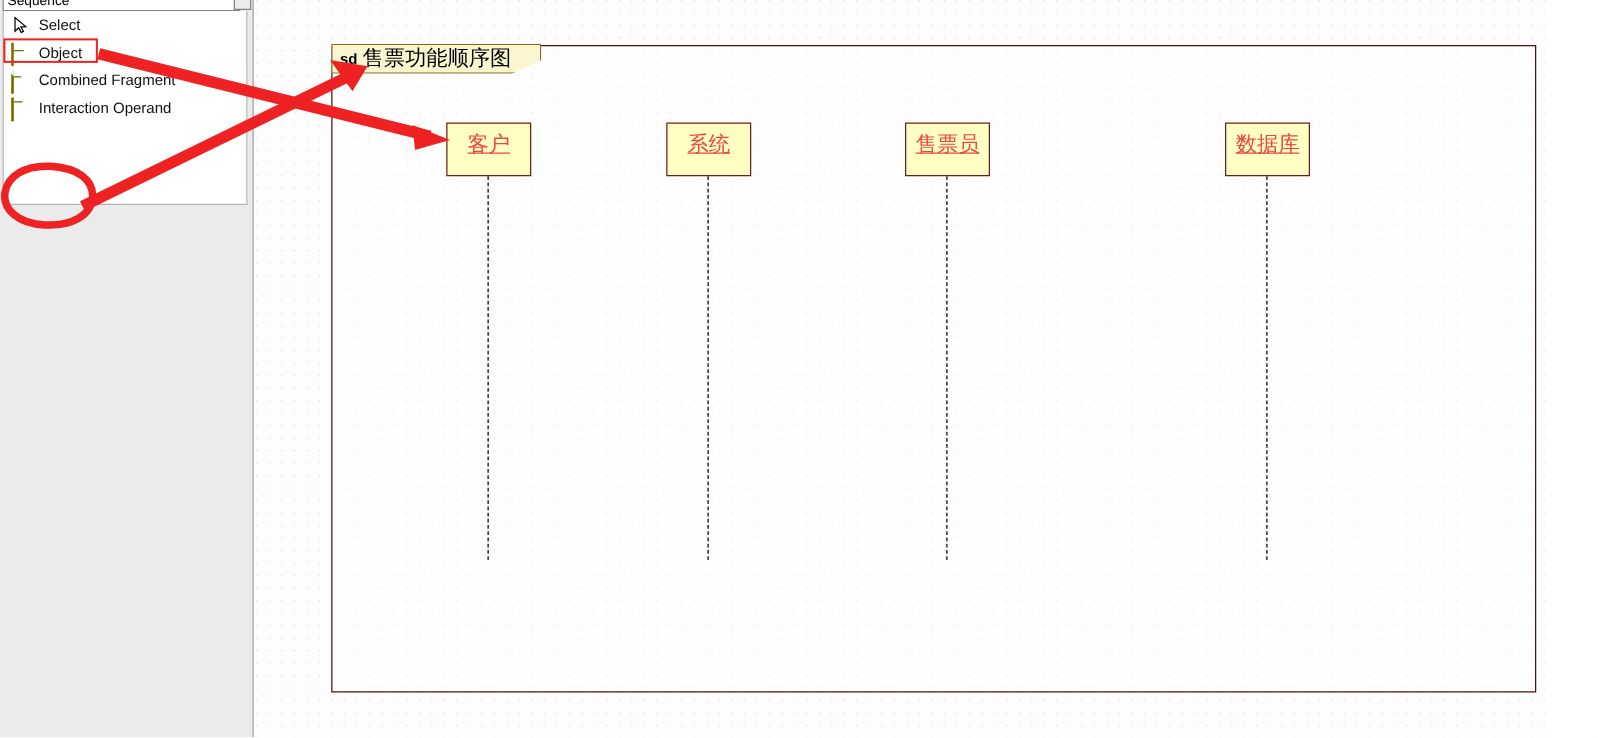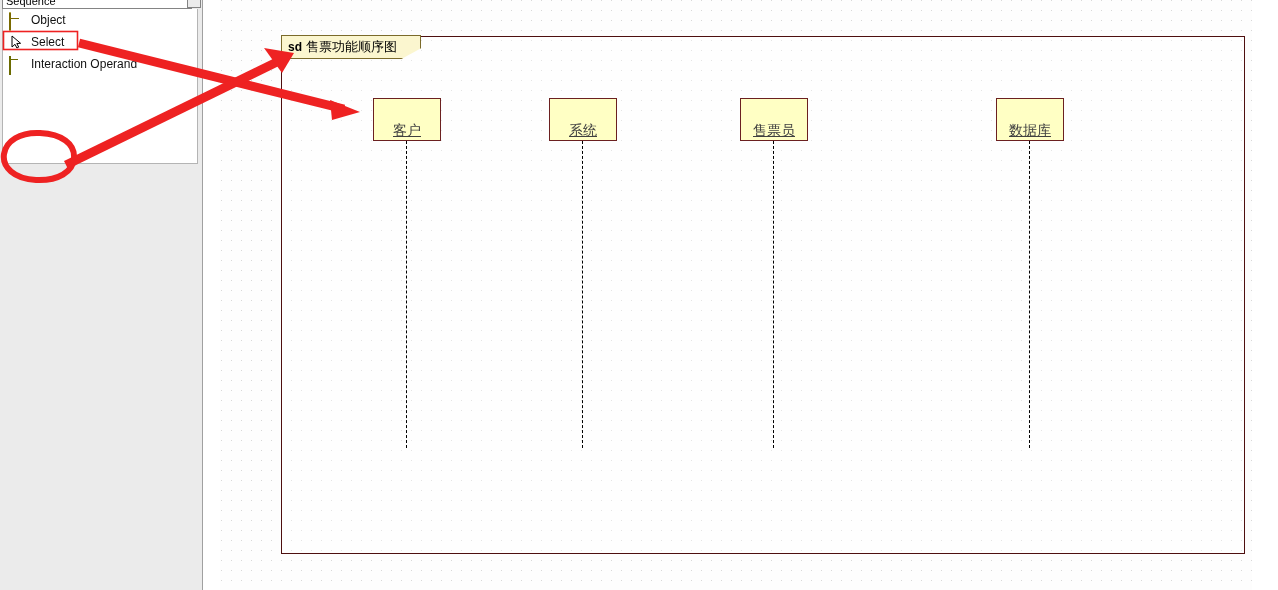--- a/index.html
+++ b/index.html
@@ -78,21 +78,21 @@
     width:13px;height:9px;margin-top:3px;
     background:#ffe94d;border:1px solid #6b6b00;box-sizing:border-box;
   }
   .ico-operand:after{
     content:"";position:absolute;left:2px;top:2px;width:7px;height:1px;
     background:#6b6b00;
   }
 
   
   #canvas{
-    position:absolute;left:220px;top:0;width:1032px;height:590px;
+    position:absolute;left:204px;top:0;width:1032px;height:590px;
     background-color:#fdfdfd;
     background-image:
       radial-gradient(circle at 0.5px 0.5px, #d8d8d8 0.6px, rgba(0,0,0,0) 0.7px);
     background-size:10px 10px;
     background-position:1px 0px;
     overflow:hidden;
   }
 
   
   #frame{
@@ -108,34 +108,34 @@
     box-sizing:border-box;
     padding:0 7px 0 6px;
     display:flex;align-items:center;
     -webkit-clip-path:polygon(0 0,100% 0,100% 55%,86% 100%,0 100%);
     clip-path:polygon(0 0,100% 0,100% 55%,86% 100%,0 100%);
   }
   #frame-header .kw{
     font-size:12px;font-weight:bold;color:#000;line-height:22px;
   }
   #frame-header .nm{
-    font-size:13px;color:#000;line-height:22px;margin-left:4px;
+    font-size:17px;color:#000;line-height:22px;margin-left:4px;
     padding-right:16px;
   }
 
   
   .lifeline{position:absolute;top:98px;}
   .ll-box{
     width:68px;height:43px;
     background:#ffffc4;border:1px solid #6b2020;
     box-sizing:border-box;
     display:flex;align-items:flex-start;justify-content:center;
   }
   .ll-box .nm{
-    font-size:14px;color:#404040;line-height:14px;margin-top:24px;
+    font-size:17px;color:#ef4444;line-height:14px;margin-top:10px;
     text-decoration:underline;white-space:nowrap;
   }
   .ll-dash{
     position:absolute;left:33px;top:43px;width:0;height:307px;
     border-left:1px dashed #000000;
   }
 
   
   #annots{position:absolute;left:0;top:0;width:1278px;height:590px;pointer-events:none;}
 </style>
@@ -148,36 +148,42 @@
 
     <div id="palette-titlebar">
       <div class="tb-inner">Sequence</div>
       <div class="tb-btn"></div>
     </div>
 
     <div id="palette-list">
 
       <div class="pal-item">
         <span class="pal-ico">
-          <span class="ico-object"></span>
-        </span>
-        <span class="lbl">Object</span>
-      </div>
-
-      <div class="pal-item">
-        <span class="pal-ico">
           <svg width="15" height="14" viewBox="0 0 15 14">
             <path d="M3 1 L3 12 L6 9.3 L7.9 13 L9.7 12.1 L7.8 8.5 L11.6 8.3 Z" fill="#ffffff" stroke="#000000" stroke-width="1"></path>
           </svg>
         </span>
         <span class="lbl">Select</span>
       </div>
 
-
-
+      <div class="pal-item">
+        <span class="pal-ico">
+          <span class="ico-object"></span>
+        </span>
+        <span class="lbl">Object</span>
+      </div>
+
+
+
+      <div class="pal-item">
+        <span class="pal-ico">
+          <span class="ico-frame"></span>
+        </span>
+        <span class="lbl">Combined Fragment</span>
+      </div>
 
       <div class="pal-item">
         <span class="pal-ico">
           <span class="ico-operand"></span>
         </span>
         <span class="lbl">Interaction Operand</span>
       </div>
 
 
     </div>

